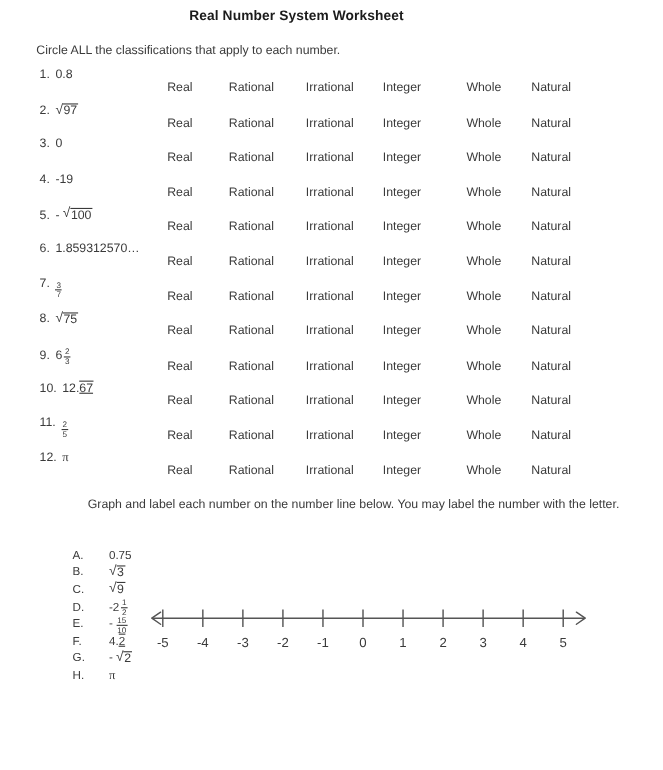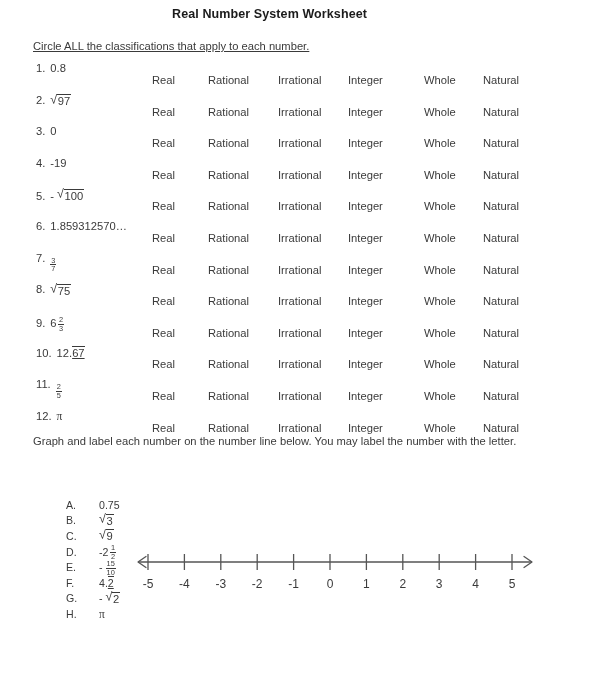--- a/index.html
+++ b/index.html
@@ -32,26 +32,26 @@
   
   .instruction {
     position: absolute;
     font-size: 11.2px;
     color: #3a3a3a;
     line-height: 15px;
   }
   #instruction-circle {
     top: 39px;
     left: 33px;
-    text-decoration: underline;
   }
   #instruction-graph {
-    top: 434px;
+    top: 452px;
     left: 33px;
     width: 530px;
+    text-align: right;
   }
 
   
   .class-table {
     position: absolute;
     top: 62px;
     left: 33px;
     width: 530px;
   }
   .class-row {

